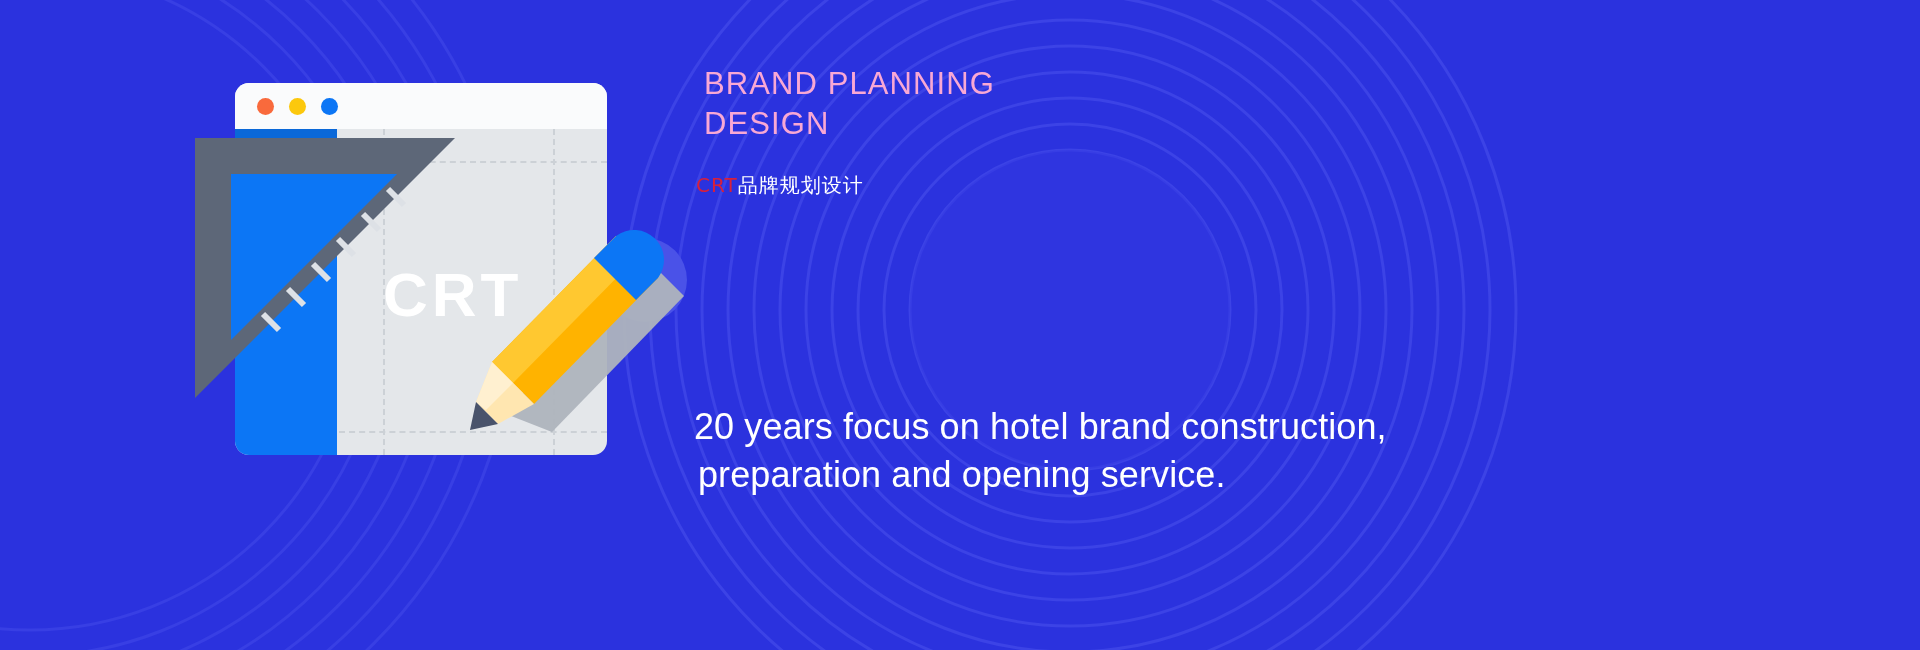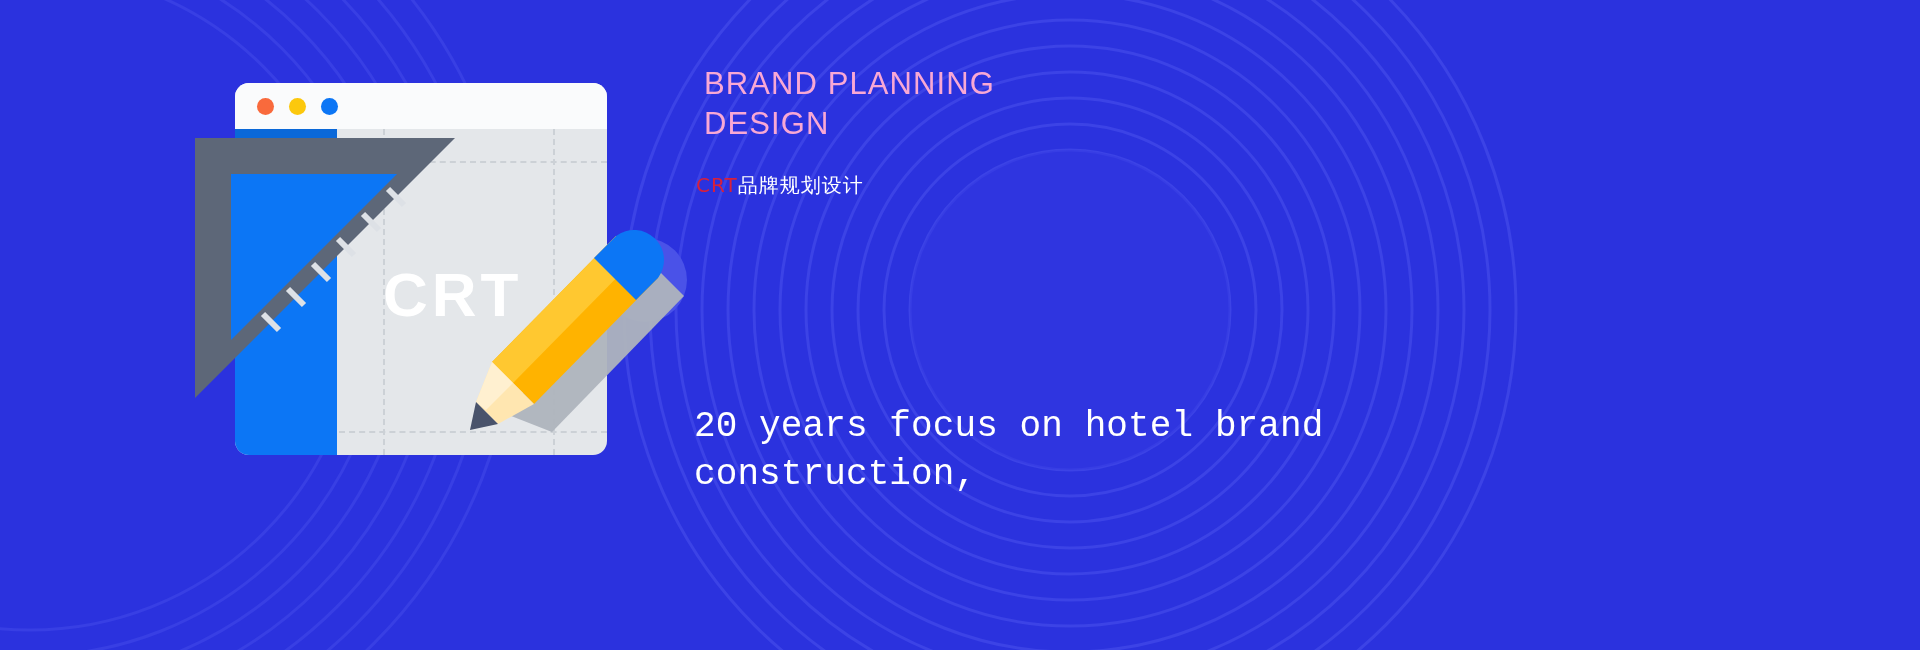--- a/index.html
+++ b/index.html
@@ -127,21 +127,21 @@
 
   .tagline-en {
     position:absolute;
     left:0; top:403px;
     width:720px;
     font-size:36px;
     line-height:48px;
     color:#FFFFFF;
     font-weight:400;
     letter-spacing:0.1px;
-    font-family:Liberation Mono, monospace;
+    font-family:Liberation Sans, sans-serif;
   }
   .tagline-en .l2 { display:block; padding-left:4px; }
 
   .tagline-cn {
     position:absolute;
     left:0; top:505px;
     font-size:40px;
     line-height:56px;
     letter-spacing:1px;
     color:#FFFFFF;
@@ -249,17 +249,18 @@
       <span>BRAND PLANNING</span>
       <span class="l2">DESIGN</span>
     </div>
 
     <div class="subhead">
       <span class="crt-red">CRT</span><span>品牌规划设计</span>
     </div>
 
     <div class="tagline-en">
       <span>20 years focus on hotel brand construction,</span>
+      <span class="l2">preparation and opening service.</span>
     </div>
 
   </div>
 
 </div>
 
 </body></html>

